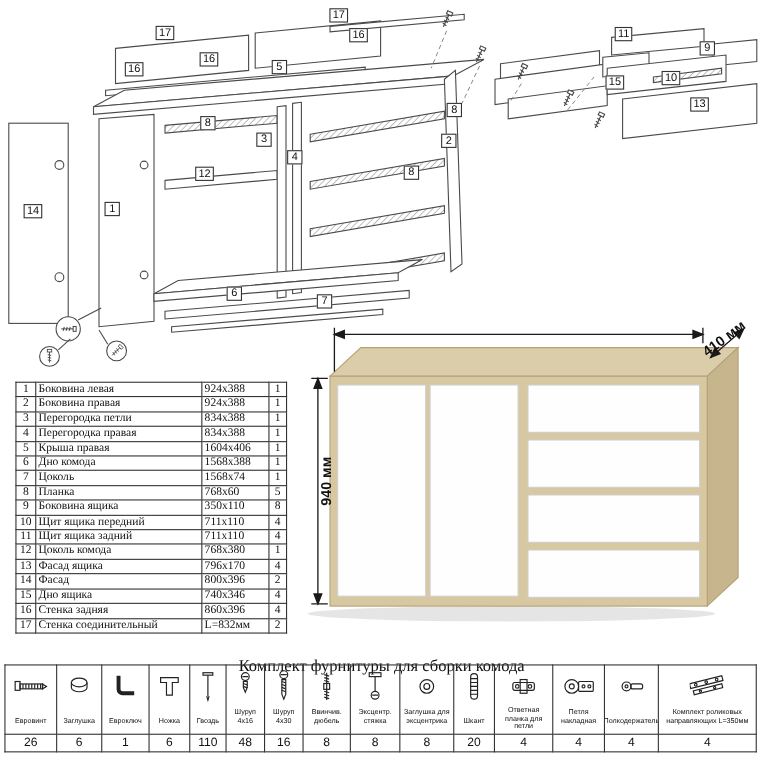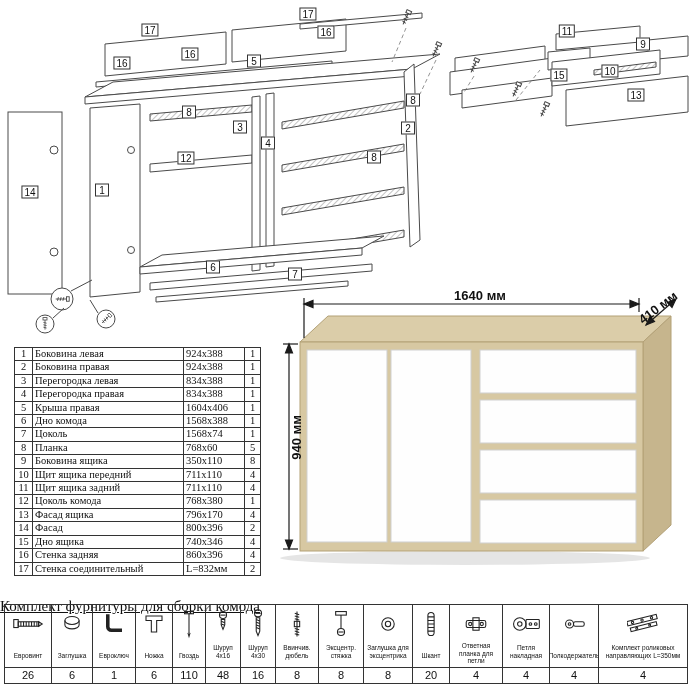--- a/index.html
+++ b/index.html
@@ -25,22 +25,22 @@
   #parts .c-size{width:56px;text-align:left;}
   #parts .c-qty{width:11px;text-align:center;}
   
   #product{position:absolute;left:280px;top:288px;width:414px;height:305px;}
   #product svg{position:absolute;left:0;top:0;}
   .dim{position:absolute;font:bold 13px "Liberation Sans",sans-serif;color:#111;white-space:nowrap;}
   #dim-width{left:110px;top:0px;width:180px;text-align:center;}
   #dim-depth{left:346px;top:12px;width:64px;text-align:center;transform:rotate(-37deg);}
   #dim-height{left:-16px;top:142px;width:64px;text-align:center;transform:rotate(-90deg);}
   
-  #hw-title{position:absolute;left:0;top:598px;width:694px;
-    font:15px "Liberation Serif",serif;text-decoration:underline;}
+  #hw-title{position:absolute;left:0;top:598px;width:694px;text-align:center;
+    font:15px "Liberation Serif",serif;}
   #hw{position:absolute;left:4px;top:604px;width:586px;border-collapse:collapse;table-layout:fixed;}
   #hw td{border:1px solid #333;padding:0;vertical-align:top;text-align:center;overflow:hidden;}
   .hw-icon{height:37px;display:flex;align-items:center;justify-content:center;}
   .hw-name{font:6.5px/7.5px "Liberation Sans",sans-serif;min-height:17px;
     display:flex;align-items:flex-end;justify-content:center;padding:0 1px 2px;}
   .hw-qty{font:11px/15px "Liberation Sans",sans-serif;text-align:center;}
 </style>
 </head>
 <body>
 
@@ -166,21 +166,21 @@
         <td class="c-qty">1</td>
       </tr>
       <tr>
         <td class="c-num">2</td>
         <td class="c-name">Боковина правая</td>
         <td class="c-size">924x388</td>
         <td class="c-qty">1</td>
       </tr>
       <tr>
         <td class="c-num">3</td>
-        <td class="c-name">Перегородка левая</td>
+        <td class="c-name">Перегородка петли</td>
         <td class="c-size">834x388</td>
         <td class="c-qty">1</td>
       </tr>
       <tr>
         <td class="c-num">4</td>
         <td class="c-name">Перегородка правая</td>
         <td class="c-size">834x388</td>
         <td class="c-qty">1</td>
       </tr>
       <tr>
@@ -290,21 +290,20 @@
       <line x1="366" y1="37" x2="396" y2="11"></line>
       <polygon points="366,37 374.5,33.5 370,28.5"></polygon>
       <polygon points="396,11 387.5,14.5 392,19.5"></polygon>
       <line x1="9" y1="56" x2="9" y2="261"></line>
       <polygon points="9,56 5.5,65 12.5,65"></polygon>
       <polygon points="9,261 5.5,252 12.5,252"></polygon>
       <line x1="3" y1="56" x2="18" y2="56"></line>
       <line x1="3" y1="261" x2="18" y2="261"></line>
     </g>
   </svg>
-  <div class="dim" id="dim-width">1640 мм</div>
   <div class="dim" id="dim-depth">410 мм</div>
   <div class="dim" id="dim-height">940 мм</div>
 </div>
 
 <div id="hw-title">Комплект фурнитуры для сборки комода</div>
 <table id="hw">
   <tbody>
     <tr id="hw-row-items">
         <td style="width: 46px;">
           <div class="hw-icon">

